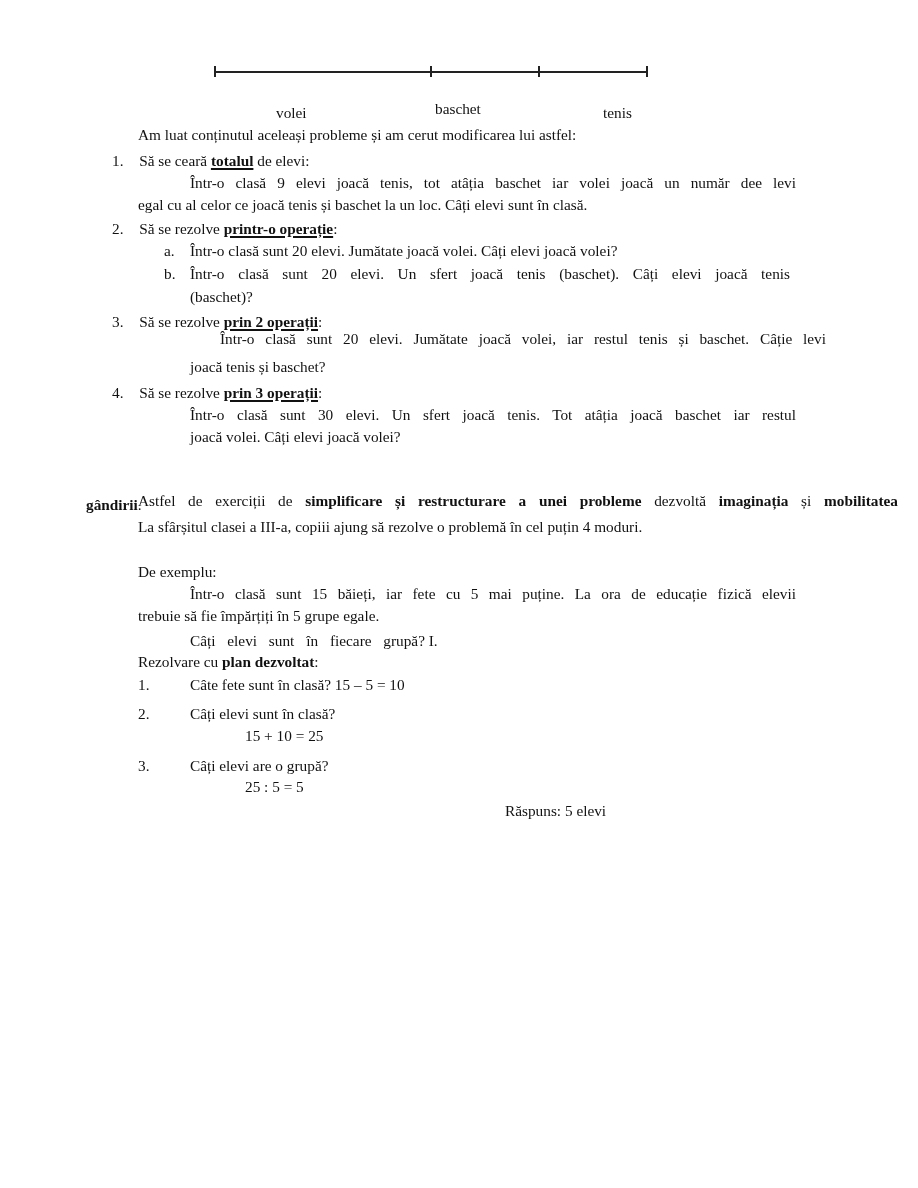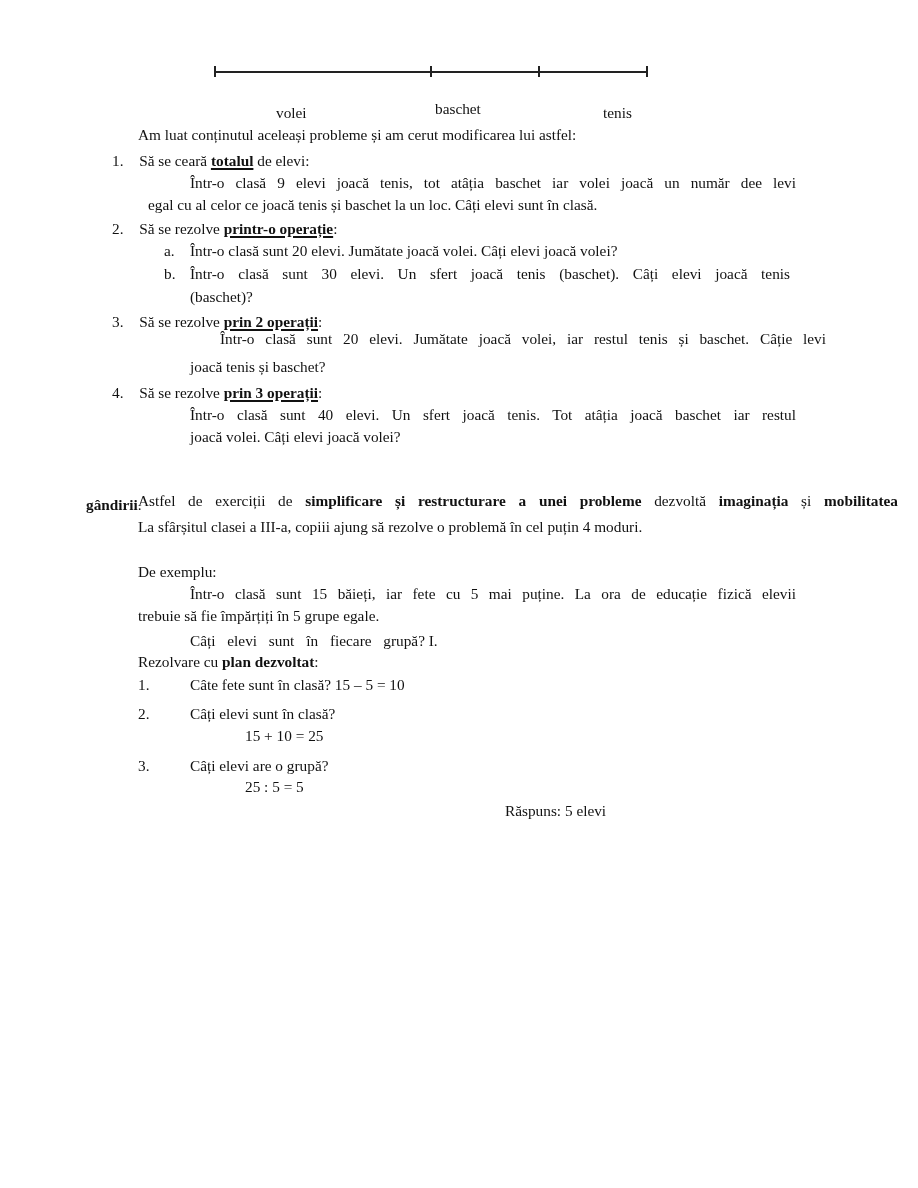--- a/index.html
+++ b/index.html
@@ -30,51 +30,51 @@
 </div>
 
 <div class="abs" style="left:138px;top:126px;">Am luat conținutul aceleași probleme și am cerut modificarea lui astfel:</div>
 
 <div class="abs" style="left:112px;top:152px;">
   <span>1.</span>
   <span style="display:inline-block;width:8px"></span>
   <span>Să se ceară </span><span class="b u">totalul</span><span> de elevi:</span>
 </div>
 <div class="just it" style="left:190px;top:174px;width:606px;">Într-o clasă 9 elevi joacă tenis, tot atâția baschet iar volei joacă un număr dee levi</div>
-<div class="abs it" style="left:148px;top:196px;">egal cu al celor ce joacă tenis și baschet la un loc. Câți elevi sunt în clasă.</div>
+<div class="abs it" style="left:138px;top:196px;">egal cu al celor ce joacă tenis și baschet la un loc. Câți elevi sunt în clasă.</div>
 
 <div class="abs" style="left:112px;top:220px;text-align:right;">
   <span>2.</span>
   <span style="display:inline-block;width:8px"></span>
   <span>Să se rezolve </span><span class="b u">printr-o operație</span><span>:</span>
 </div>
 <div class="abs it" style="left:164px;top:242px;">
   <span>a.</span>
 </div>
 <div class="abs it" style="left:190px;top:242px;">Într-o clasă sunt 20 elevi. Jumătate joacă volei. Câți elevi joacă volei?</div>
 <div class="abs it" style="left:164px;top:265px;">
   <span>b.</span>
 </div>
-<div class="just it" style="left:190px;top:265px;width:600px;">Într-o clasă sunt 30 elevi. Un sfert joacă tenis (baschet). Câți elevi joacă tenis</div>
+<div class="just it" style="left:190px;top:265px;width:600px;">Într-o clasă sunt 20 elevi. Un sfert joacă tenis (baschet). Câți elevi joacă tenis</div>
 <div class="abs it" style="left:190px;top:288px;">(baschet)?</div>
 
 <div class="abs" style="left:112px;top:313px;">
   <span>3.</span>
   <span style="display:inline-block;width:8px"></span>
   <span>Să se rezolve </span><span class="b u">prin 2 operații</span><span>:</span>
 </div>
 <div class="just it" style="left:190px;top:330px;width:606px;margin-left:30px;">Într-o clasă sunt 20 elevi. Jumătate joacă volei, iar restul tenis și baschet. Câție levi</div>
 <div class="abs it" style="left:190px;top:358px;">joacă tenis și baschet?</div>
 
 <div class="abs" style="left:112px;top:384px;">
   <span>4.</span>
   <span style="display:inline-block;width:8px"></span>
   <span>Să se rezolve </span><span class="b u">prin 3 operații</span><span>:</span>
 </div>
-<div class="just it" style="left:190px;top:406px;width:606px;">Într-o clasă sunt 40 elevi. Un sfert joacă tenis. Tot atâția joacă baschet iar restul</div>
+<div class="just it" style="left:190px;top:406px;width:606px;">Într-o clasă sunt 30 elevi. Un sfert joacă tenis. Tot atâția joacă baschet iar restul</div>
 <div class="abs it" style="left:190px;top:428px;">joacă volei. Câți elevi joacă volei?</div>
 
 <div class="just" style="left:138px;top:492px;width:760px;">
   <span>Astfel de exerciții de </span><span class="b">simplificare și restructurare a unei probleme</span><span> dezvoltă </span><span class="b">imaginația</span><span> și </span><span class="b">mobilitatea</span>
 </div>
 <div class="abs" style="left:86px;top:496px;">
   <span class="b">gândirii</span><span>.</span>
 </div>
 
 <div class="abs" style="left:138px;top:518px;">La sfârșitul clasei a III-a, copiii ajung să rezolve o problemă în cel puțin 4 moduri.</div>

